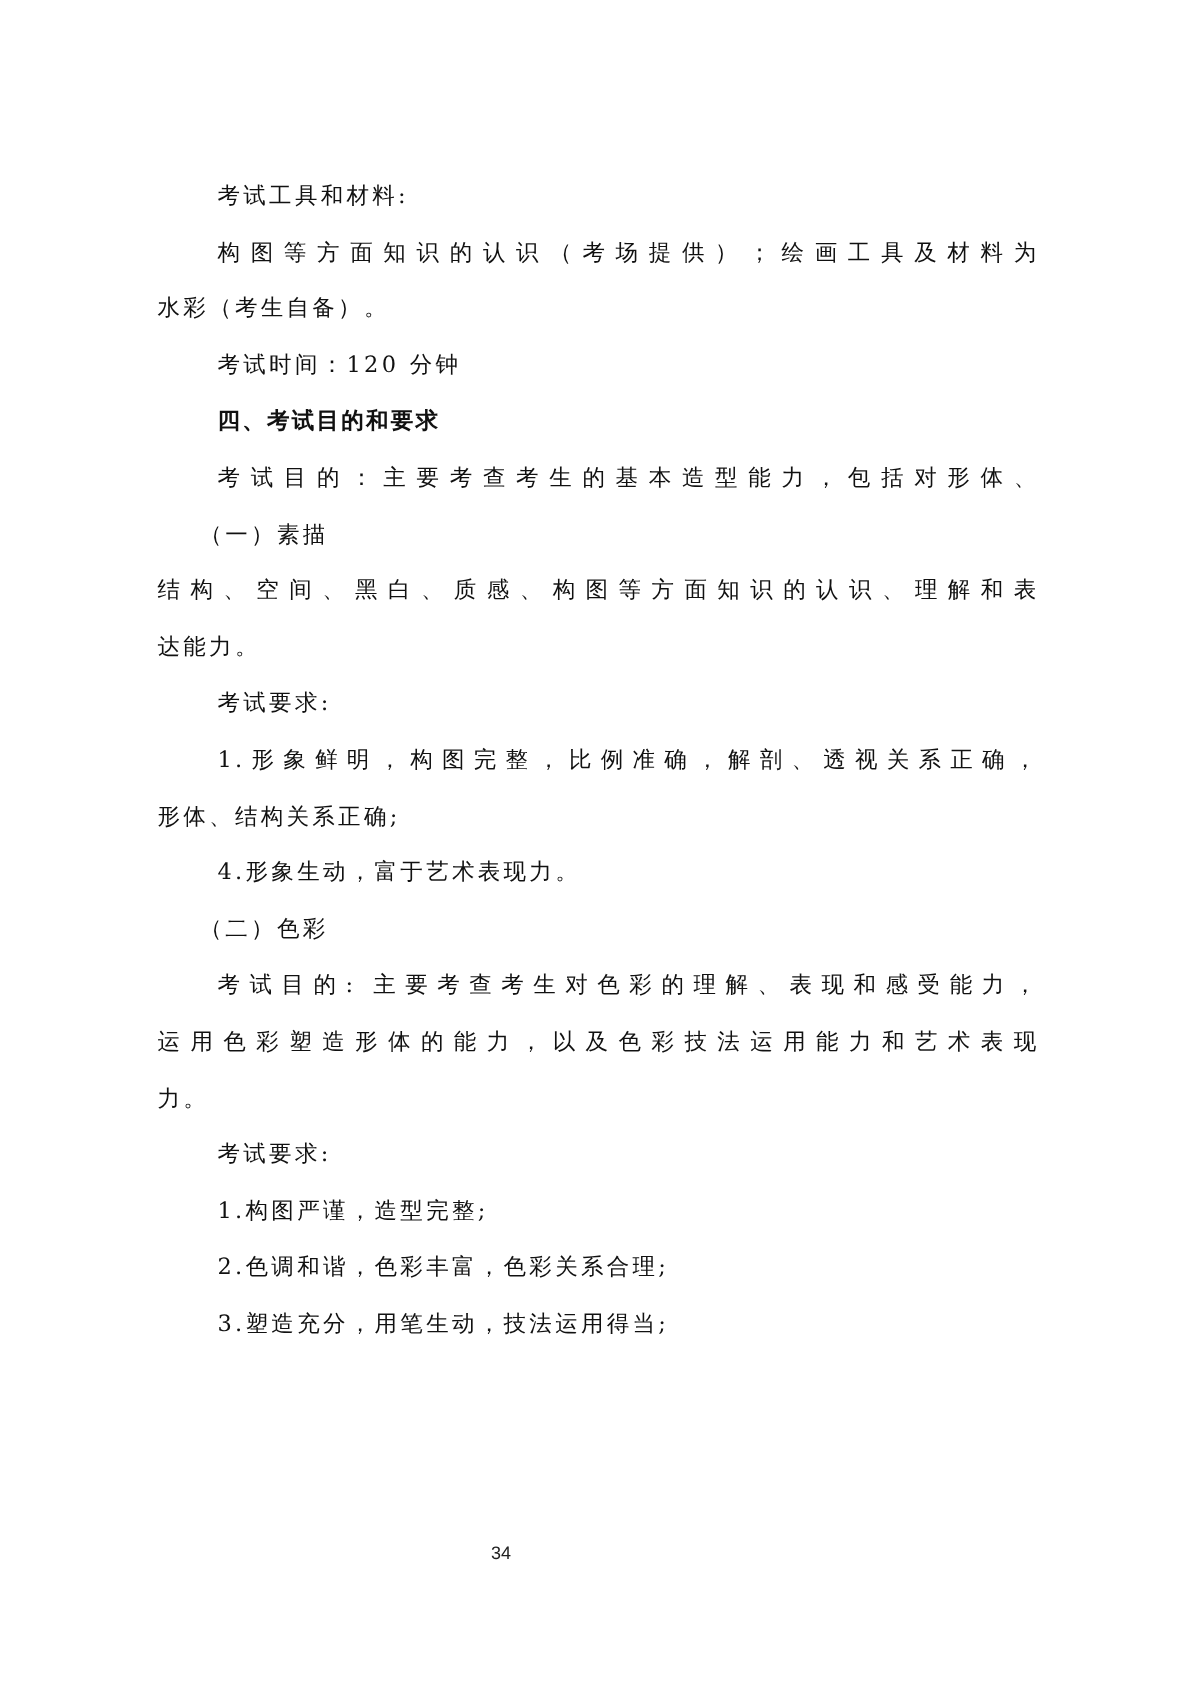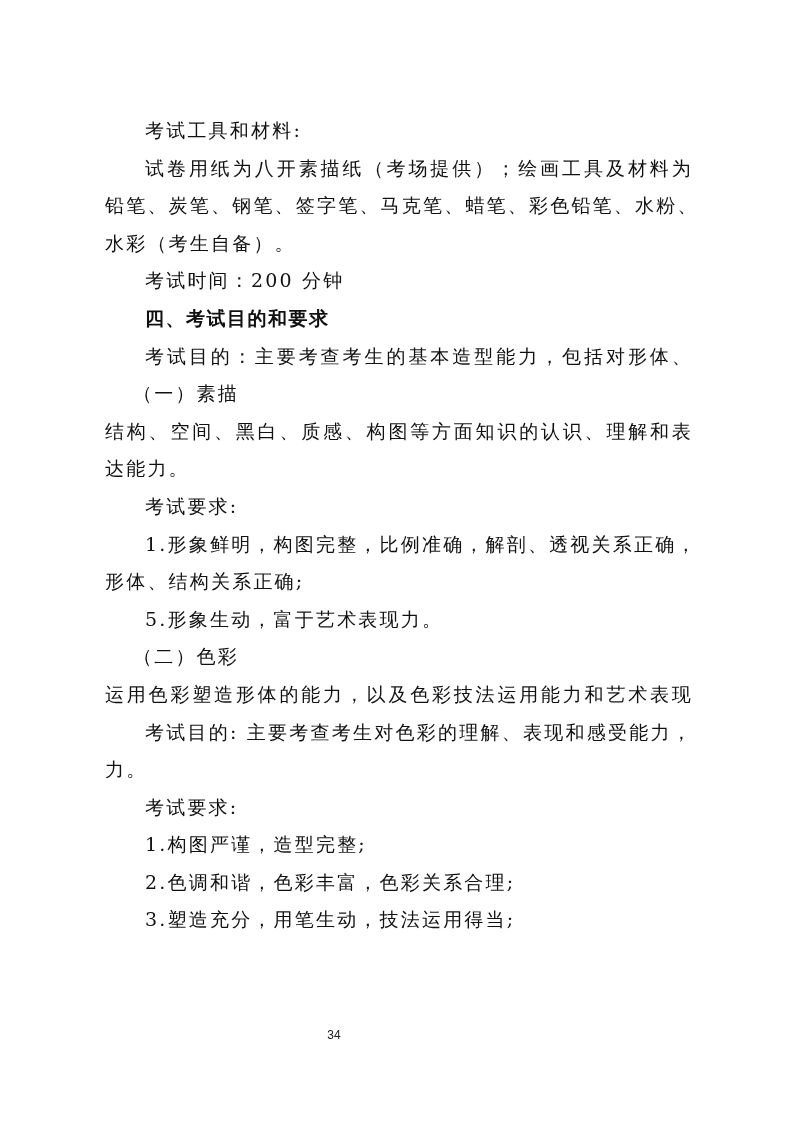--- a/index.html
+++ b/index.html
@@ -21,21 +21,21 @@
       width: 794px;
       height: 1123px;
     }
     .content {
       position: absolute;
       left: 105px;
       top: 112px;
       width: 588px;
     }
     .line {
-      font-size: 19px;
+      font-size: 15px;
       line-height: 37.6px;
       height: 37.6px;
       white-space: nowrap;
       letter-spacing: 2.2px;
     }
     .indent { padding-left: 40px; }
     .indent-sub { padding-left: 28px; }
     .bold { font-weight: bold; font-family: Liberation Sans, sans-serif; letter-spacing: 1.5px; }
     .justify {
       text-align: justify;
@@ -52,41 +52,40 @@
       color: #222222;
     }
   </style>
 </head>
 <body>
 
 <div class="page">
   <div class="content">
 
     <div class="line indent">考试工具和材料:</div>
-    <div class="line indent justify">试卷用纸为八开素描纸（考场提供）；绘画工具及材料为</div>
-    <div class="line justify">铅笔、炭笔、钢笔、签字笔、马克笔、蜡笔、彩色铅笔、水粉、</div>
+    <div class="line indent justify">构图等方面知识的认识（考场提供）；绘画工具及材料为</div>
     <div class="line">水彩（考生自备）。</div>
 
-    <div class="line indent">考试时间：200 分钟</div>
+    <div class="line indent">考试时间：120 分钟</div>
 
     <div class="line indent bold">四、考试目的和要求</div>
 
     <div class="line indent justify">考试目的：主要考查考生的基本造型能力，包括对形体、</div>
     <div class="line indent-sub">（一）素描</div>
     <div class="line justify">结构、空间、黑白、质感、构图等方面知识的认识、理解和表</div>
     <div class="line">达能力。</div>
 
     <div class="line indent">考试要求:</div>
     <div class="line indent justify">1.形象鲜明，构图完整，比例准确，解剖、透视关系正确，</div>
     <div class="line">形体、结构关系正确;</div>
-    <div class="line indent">5.形象生动，富于艺术表现力。</div>
+    <div class="line indent">4.形象生动，富于艺术表现力。</div>
 
     <div class="line indent-sub">（二）色彩</div>
+    <div class="line indent justify">考试目的: 主要考查考生对色彩的理解、表现和感受能力，</div>
     <div class="line justify">运用色彩塑造形体的能力，以及色彩技法运用能力和艺术表现</div>
-    <div class="line indent justify">考试目的: 主要考查考生对色彩的理解、表现和感受能力，</div>
     <div class="line">力。</div>
 
     <div class="line indent">考试要求:</div>
     <div class="line indent">1.构图严谨，造型完整;</div>
     <div class="line indent">2.色调和谐，色彩丰富，色彩关系合理;</div>
     <div class="line indent">3.塑造充分，用笔生动，技法运用得当;</div>
 
   </div>
 
   <div class="page-number">34</div>

